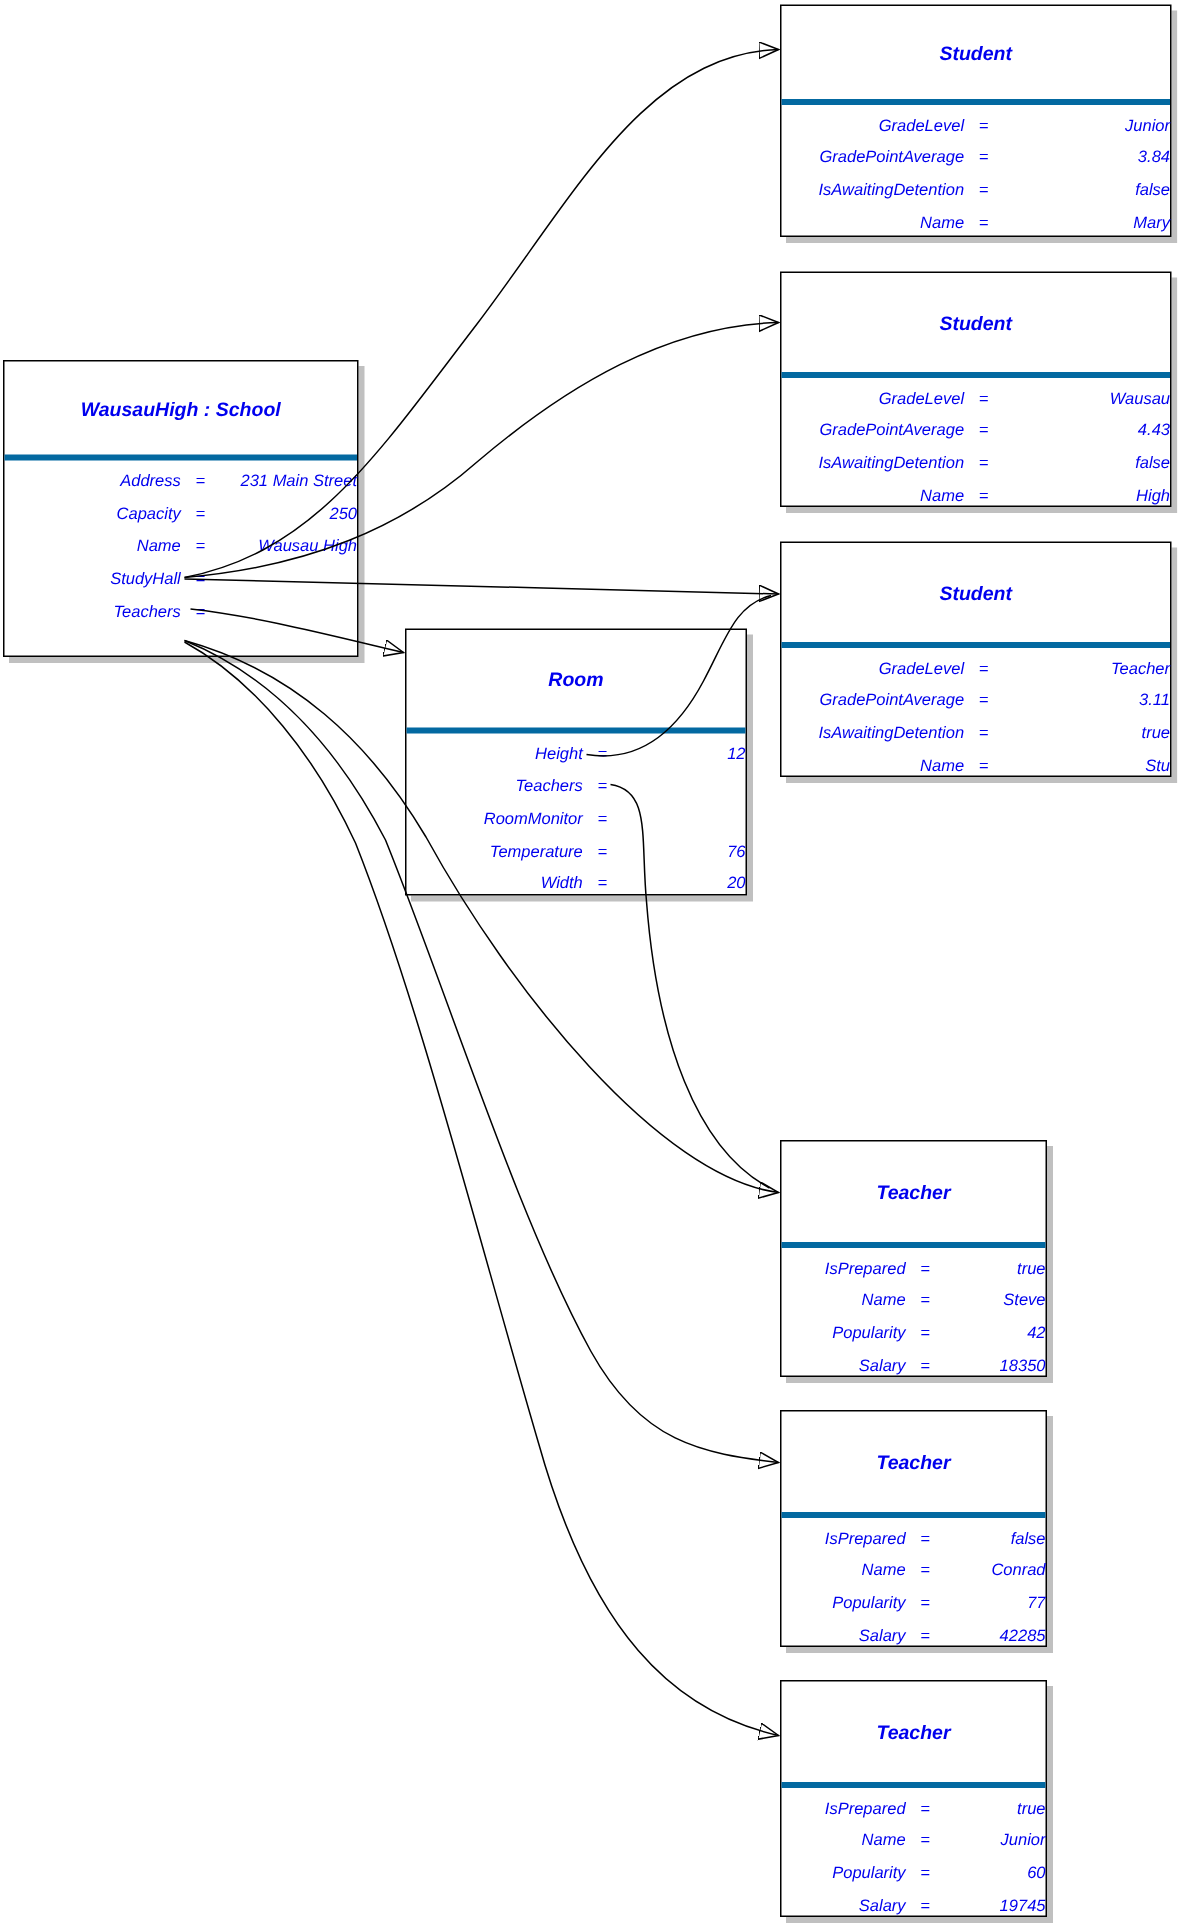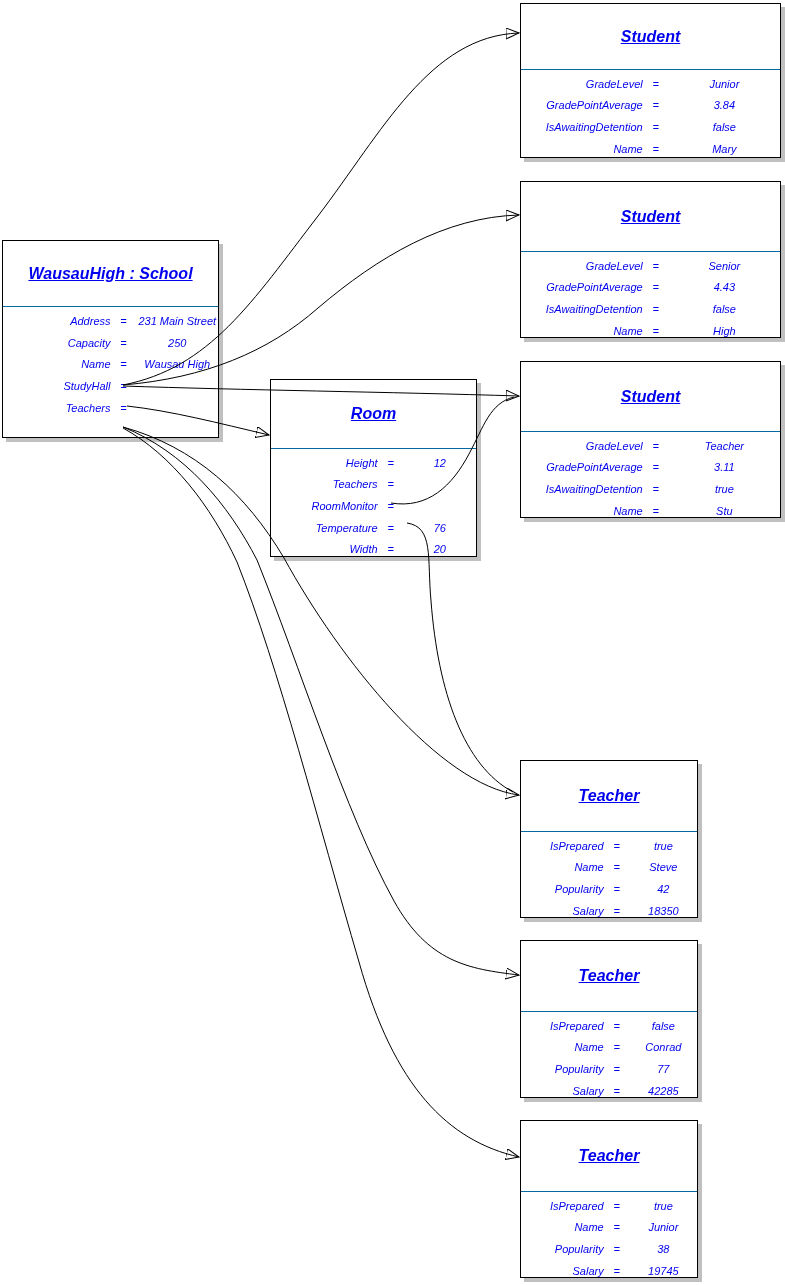--- a/index.html
+++ b/index.html
@@ -13,43 +13,42 @@
   .uml-box{
     position:absolute;
     background:#ffffff;
     border:1.5px solid #000000;
     box-shadow:4px 4px 0 #c0c0c0;
     box-sizing:border-box;
     z-index:1;
   }
   .uml-title{
     display:flex;align-items:center;justify-content:center;
-    border-bottom:1px solid #0369a1;
+    border-bottom:4px solid #0369a1;
     box-sizing:border-box;
-    font-size:16px;font-weight:bold;font-style:italic;
-    text-decoration:underline;
+    font-size:13px;font-weight:bold;font-style:italic;
     color:#0000ee;
   }
   .uml-fields{
     padding-top:3px;
   }
   .frow{
     display:grid;
     grid-template-columns:47% 14px auto;
     column-gap:6px;
     height:21.6px;
     align-items:center;
     font-size:11px;font-style:italic;color:#0000ee;
     white-space:nowrap;
   }
   .box-school .frow{grid-template-columns:50% 14px auto;height:21.8px;}
   .box-room  .frow{grid-template-columns:52% 14px auto;}
   .fname{text-align:right;}
   .eq{text-align:center;}
-  .fval{text-align:center;font-style:italic;}
+  .fval{text-align:right;font-style:italic;}
   #connector-layer{
     position:absolute;left:0;top:0;width:785px;height:1285px;
     z-index:5;pointer-events:none;
   }
   #connector-layer path{fill:none;stroke:#000000;stroke-width:1;}
 </style>
 </head>
 <body>
 
 <div id="canvas">
@@ -64,21 +63,21 @@
     <path d="M123,385 C205,378 268,352 318,308 C378,257 445,217 519,215" marker-end="url(#arrow)"></path>
     <path d="M123,386 C240,390 390,392 519,396" marker-end="url(#arrow)"></path>
     <path d="M127,406 C172,411 218,423 269,435" marker-end="url(#arrow)"></path>
     <path d="M123,427 C195,447 246,494 284,558 C340,660 440,785 519,795" marker-end="url(#arrow)"></path>
     <path d="M123,427 C185,452 228,504 257,560 C299,664 345,812 394,901 C428,962 468,969 519,975" marker-end="url(#arrow)"></path>
     <path d="M123,428 C172,455 211,506 237,562 C279,668 318,822 359,962 C394,1087 448,1141 519,1157" marker-end="url(#arrow)"></path>
     <path d="M391,503 C428,509 452,486 469,454 C484,426 490,403 514,397"></path>
     <path d="M407,523 C434,527 427,558 431,601 C438,692 464,766 513,792"></path>
   </svg>
 
-  <div class="uml-box box-school" style="left:2px;top:240px;width:217px;height:198px;">
+  <div class="uml-box box-school" style="left:2px;top:240px;width:237px;height:198px;">
     <div class="uml-title" style="height:66px;">WausauHigh : School</div>
     <div class="uml-fields">
       <div class="frow">
         <span class="fname">Address</span>
         <span class="eq">=</span>
         <span class="fval">231 Main Street</span>
       </div>
       <div class="frow">
         <span class="fname">Capacity</span>
         <span class="eq">=</span>
@@ -95,21 +94,21 @@
         <span class="fval"></span>
       </div>
       <div class="frow">
         <span class="fname">Teachers</span>
         <span class="eq">=</span>
         <span class="fval"></span>
       </div>
     </div>
   </div>
 
-  <div class="uml-box box-room" style="left:270px;top:379px;width:207px;height:178px;">
+  <div class="uml-box box-room" style="left:270px;top:419px;width:228px;height:178px;">
     <div class="uml-title" style="height:69px;">Room</div>
     <div class="uml-fields">
       <div class="frow">
         <span class="fname">Height</span>
         <span class="eq">=</span>
         <span class="fval">12</span>
       </div>
       <div class="frow">
         <span class="fname">Teachers</span>
         <span class="eq">=</span>
@@ -158,21 +157,21 @@
       </div>
     </div>
   </div>
 
   <div class="uml-box box-student" style="left:520px;top:181px;width:261px;height:157px;">
     <div class="uml-title" style="height:70px;">Student</div>
     <div class="uml-fields">
       <div class="frow">
         <span class="fname">GradeLevel</span>
         <span class="eq">=</span>
-        <span class="fval">Senior</span>
+        <span class="fval">Wausau</span>
       </div>
       <div class="frow">
         <span class="fname">GradePointAverage</span>
         <span class="eq">=</span>
         <span class="fval">4.43</span>
       </div>
       <div class="frow">
         <span class="fname">IsAwaitingDetention</span>
         <span class="eq">=</span>
         <span class="fval">false</span>
@@ -272,21 +271,21 @@
         <span class="fval">true</span>
       </div>
       <div class="frow">
         <span class="fname">Name</span>
         <span class="eq">=</span>
         <span class="fval">Junior</span>
       </div>
       <div class="frow">
         <span class="fname">Popularity</span>
         <span class="eq">=</span>
-        <span class="fval">38</span>
+        <span class="fval">60</span>
       </div>
       <div class="frow">
         <span class="fname">Salary</span>
         <span class="eq">=</span>
         <span class="fval">19745</span>
       </div>
     </div>
   </div>
 
 </div>

